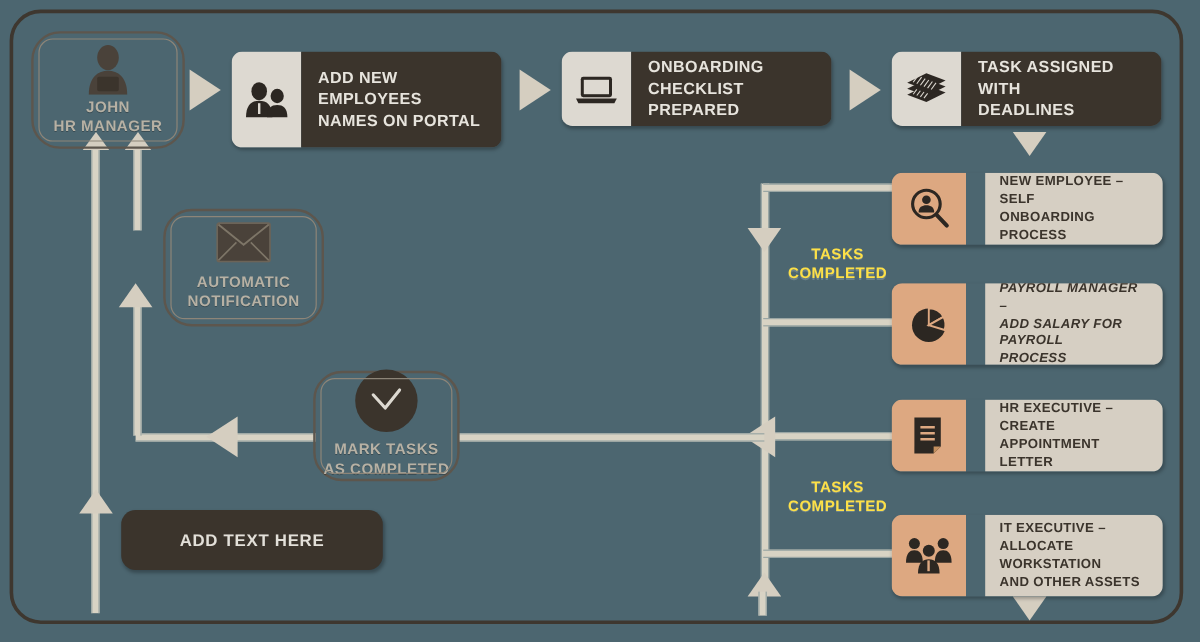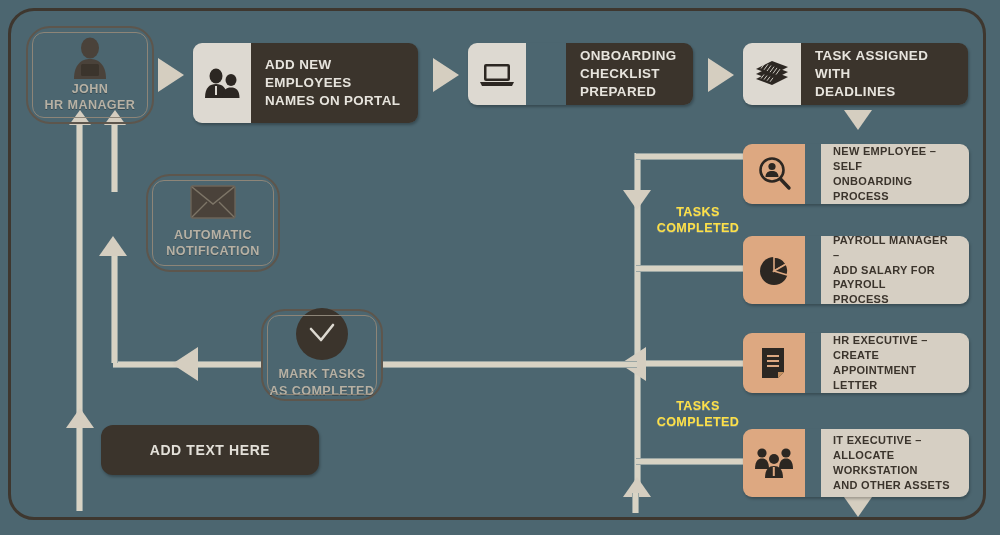--- a/index.html
+++ b/index.html
@@ -162,21 +162,21 @@
         <path d="M2 30 C2 19 7 16 13 16 C19 16 24 19 24 30 Z" fill="#2c2722"></path>
         <rect x="12" y="18" width="2" height="9" fill="#ddd9d1"></rect>
         <ellipse cx="28" cy="12" rx="5.5" ry="6" fill="#2c2722"></ellipse>
         <path d="M19.5 30 C19.5 22 23 19.5 28 19.5 C33 19.5 36.5 22 36.5 30 Z" fill="#2c2722"></path>
       </svg>
     </div>
     <div class="txt" style="white-space:pre-line;">ADD NEW EMPLOYEES
 NAMES ON PORTAL</div>
   </div>
 
-  <div class="pill" style="left:468px;top:43px;width:225px;height:62px;gap:40px;">
+  <div class="pill" style="left:468px;top:43px;width:225px;height:62px;">
     <div class="ico">
       <svg width="38" height="28" viewBox="0 0 38 28">
         <rect x="6" y="4" width="26" height="17" rx="2" fill="#2c2722"></rect>
         <rect x="8.5" y="6.5" width="21" height="12" fill="#ddd9d1"></rect>
         <path d="M2 22 L36 22 L34 26 L4 26 Z" fill="#2c2722"></path>
       </svg>
     </div>
     <div class="txt" style="white-space:pre-line;">ONBOARDING
 CHECKLIST PREPARED</div>
   </div>
@@ -221,21 +221,21 @@
   </div>
 
   <div class="card" style="left:743px;top:236px;width:226px;height:68px;">
     <div class="ico">
       <svg width="38" height="38" viewBox="0 0 38 38">
         <circle cx="19" cy="20" r="14" fill="#2c2722"></circle>
         <path d="M19 20 L19 6 A14 14 0 0 1 31.2 13 Z" fill="#2c2722" stroke="#dda881" stroke-width="1.6"></path>
         <path d="M19 20 L31.2 13 A14 14 0 0 1 32.2 24 Z" fill="#2c2722" stroke="#dda881" stroke-width="1.6"></path>
       </svg>
     </div>
-    <div class="txt" style="white-space:pre-line;">PAYROLL MANAGER –
+    <div class="txt" style="white-space:pre-line;font-style:italic;">PAYROLL MANAGER –
 ADD SALARY FOR PAYROLL
 PROCESS</div>
   </div>
 
   <div class="card" style="left:743px;top:333px;width:226px;height:60px;">
     <div class="ico">
       <svg width="32" height="36" viewBox="0 0 32 36">
         <path d="M4 3 H26 V27 L20 33 H4 Z" fill="#2c2722"></path>
         <path d="M26 27 L20 33 V27 Z" fill="#c4905f"></path>
         <g stroke="#dda881" stroke-width="2">
@@ -266,21 +266,21 @@
     <div class="txt" style="white-space:pre-line;">IT EXECUTIVE –
 ALLOCATE WORKSTATION
 AND OTHER ASSETS</div>
   </div>
 
   <div class="flabel" style="left:648px;top:205px;width:100px;white-space:pre-line;">TASKS
 COMPLETED</div>
   <div class="flabel" style="left:648px;top:399px;width:100px;white-space:pre-line;">TASKS
 COMPLETED</div>
 
-  <div class="obox" style="left:146px;top:174px;width:134px;height:98px;">
+  <div class="obox" style="left:136px;top:174px;width:134px;height:98px;">
     <span style="margin-top:-2px;">
       <svg width="46" height="34" viewBox="0 0 46 34">
         <rect x="1" y="1" width="44" height="32" rx="1.5" fill="#4a423a" stroke="#6c6458" stroke-width="1.4"></rect>
         <path d="M2 2 L23 19 L44 2" fill="none" stroke="#7d7567" stroke-width="1.6"></path>
         <path d="M2 32 L17 17 M44 32 L29 17" fill="none" stroke="#7d7567" stroke-width="1.4"></path>
       </svg>
     </span>
     <div class="olabel" style="margin-top:8px;white-space:pre-line;">AUTOMATIC
 NOTIFICATION</div>
   </div>

